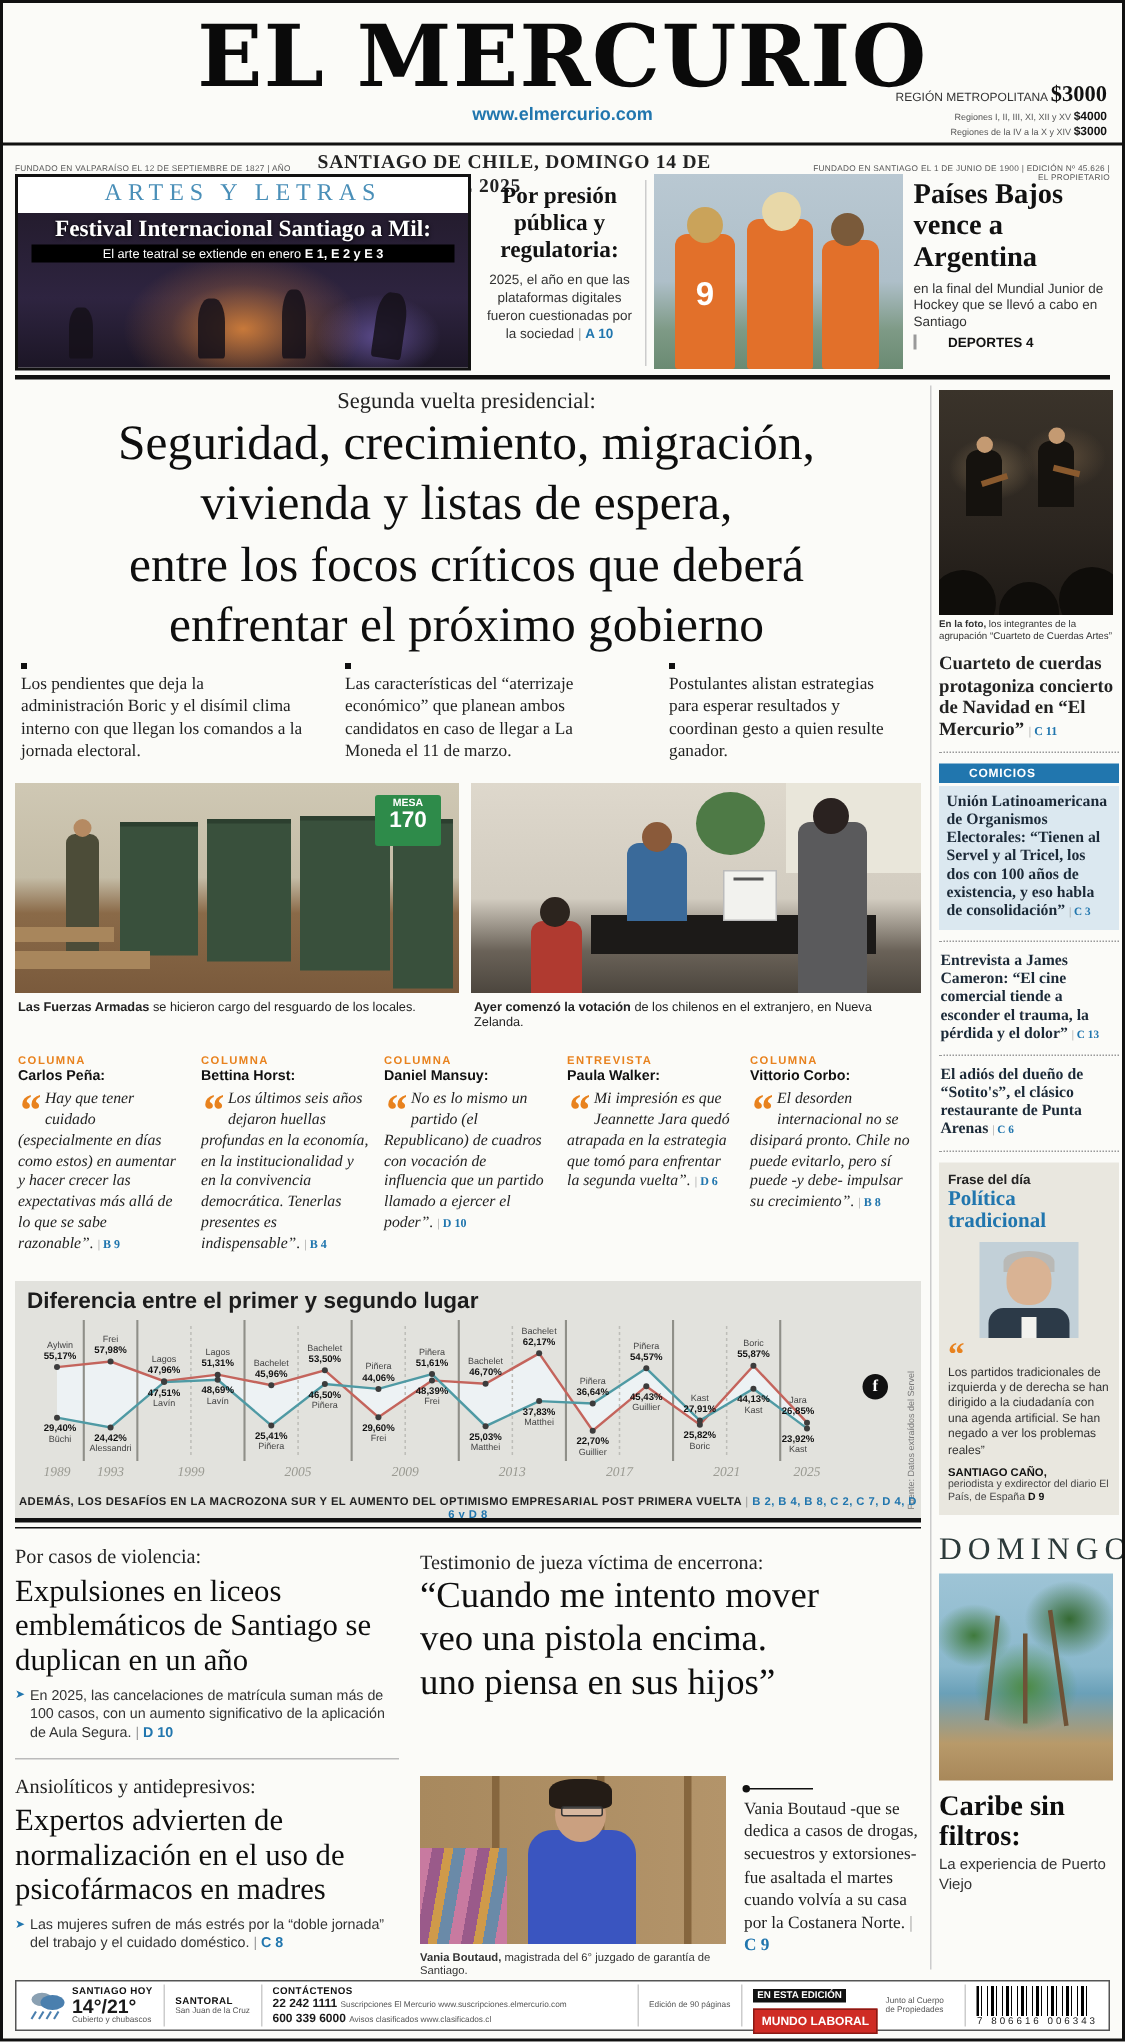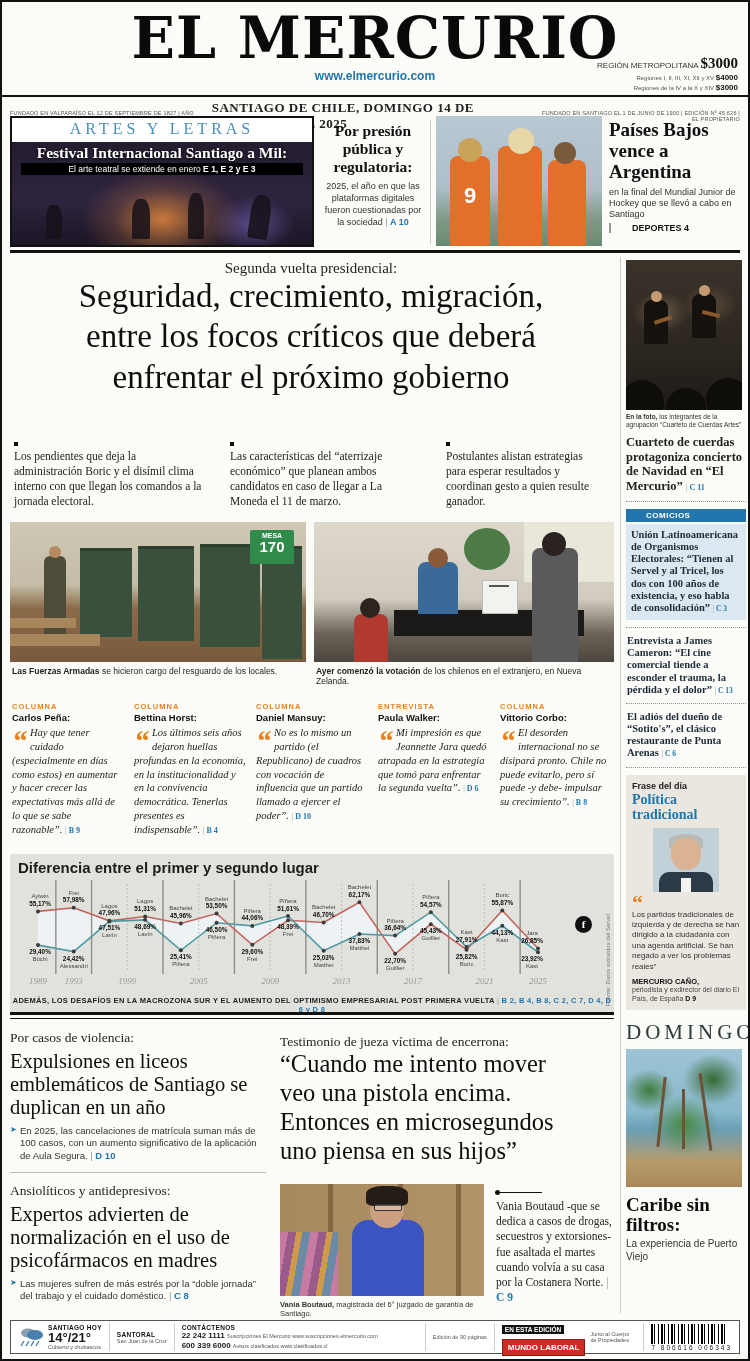--- a/index.html
+++ b/index.html
@@ -253,20 +253,21 @@
     <div class="hockey-title">Países Bajos vence a Argentina</div>
     <div class="hockey-text">en la final del Mundial Junior de Hockey que se llevó a cabo en Santiago</div>
     <div class="hockey-page">DEPORTES 4</div>
   </div>
 
   <div class="rule-thick"></div>
 
   <div class="main-kicker serif">Segunda vuelta presidencial:</div>
   <div class="main-headline">
     <span style="display:block">Seguridad, crecimiento, migración,</span>
+    <span style="display:block">vivienda y listas de espera,</span>
     <span style="display:block">entre los focos críticos que deberá</span>
     <span style="display:block">enfrentar el próximo gobierno</span>
   </div>
 
   <div class="bullets">
     <div class="bullet b1">
         <div class="sq"></div>
         <div class="bt">Los pendientes que deja la administración Boric y el disímil clima interno con que llegan los comandos a la jornada electoral.</div>
       </div>
     <div class="bullet b2">
@@ -481,21 +482,20 @@
       <div class="story-kicker">Ansiolíticos y antidepresivos:</div>
       <div class="story-head">Expertos advierten de normalización en el uso de psicofármacos en madres</div>
       <div class="story-bullet"><span class="arrow">➤</span><span>Las mujeres sufren de más estrés por la “doble jornada” del trabajo y el cuidado doméstico.</span> <span class="pref">C 8</span></div>
     </div>
   </div>
 
   <div class="bm-kicker">Testimonio de jueza víctima de encerrona:</div>
   <div class="bm-head">
     <span style="display:block">“Cuando me intento mover</span>
     <span style="display:block">veo una pistola encima.</span>
-    <span style="display:block">Entonces en microsegundos</span>
     <span style="display:block">uno piensa en sus hijos”</span>
   </div>
   <div class="jueza-photo">
     <div class="shelf" style="left:48px;"></div>
       <div class="shelf" style="left:118px;"></div>
       <div class="shelf" style="left:176px;"></div>
     <div class="blanket"></div>
     <div class="person" style="left:72px;top:36px;width:72px;height:76px;background:#3a55c0;border-radius:16px 16px 0 0;"></div>
     <div class="head" style="left:90px;top:8px;width:34px;height:36px;background:#caa080;"></div>
     <div class="head" style="left:86px;top:2px;width:42px;height:20px;background:#241c16;border-radius:40% 40% 20% 20%;"></div>
@@ -548,21 +548,21 @@
       <div class="frase-label">Frase del día</div>
       <div class="frase-title">Política tradicional</div>
       <div class="portrait">
         <div class="p-hair"></div>
           <div class="p-head"></div>
           <div class="p-suit"></div>
           <div class="p-shirt"></div>
       </div>
       <div class="frase-qm">“</div>
       <div class="frase-quote">Los partidos tradicionales de izquierda y de derecha se han dirigido a la ciudadanía con una agenda artificial. Se han negado a ver los problemas reales”</div>
-      <div class="frase-author">MERCURIO CAÑO,</div>
+      <div class="frase-author">SANTIAGO CAÑO,</div>
       <div class="frase-desc"><span>periodista y exdirector del diario El País, de España</span> <b class="blue">D 9</b></div>
     </div>
     <div class="domingo-label">DOMINGO</div>
     <div class="sb-photo2">
       <div class="trunk" style="left:34px;top:28px;height:70px;transform:rotate(6deg);"></div>
       <div class="trunk" style="left:78px;top:24px;height:78px;transform:rotate(-8deg);"></div>
       <div class="trunk" style="left:56px;top:40px;height:60px;"></div>
     </div>
     <div class="domingo-title">Caribe sin filtros:</div>
     <div class="domingo-sub">La experiencia de Puerto Viejo</div>

